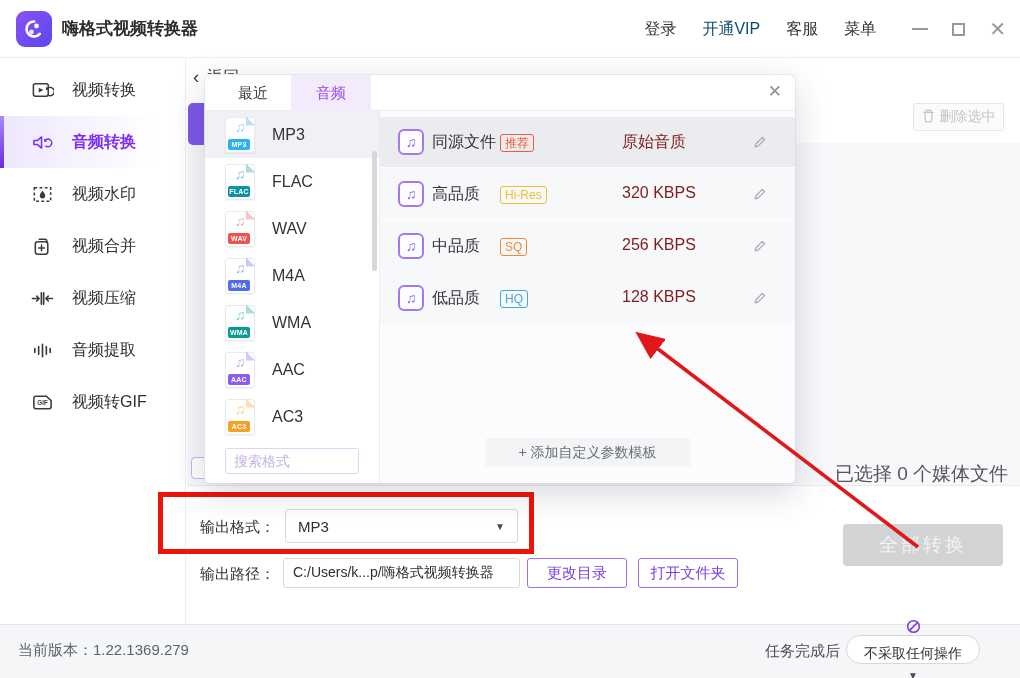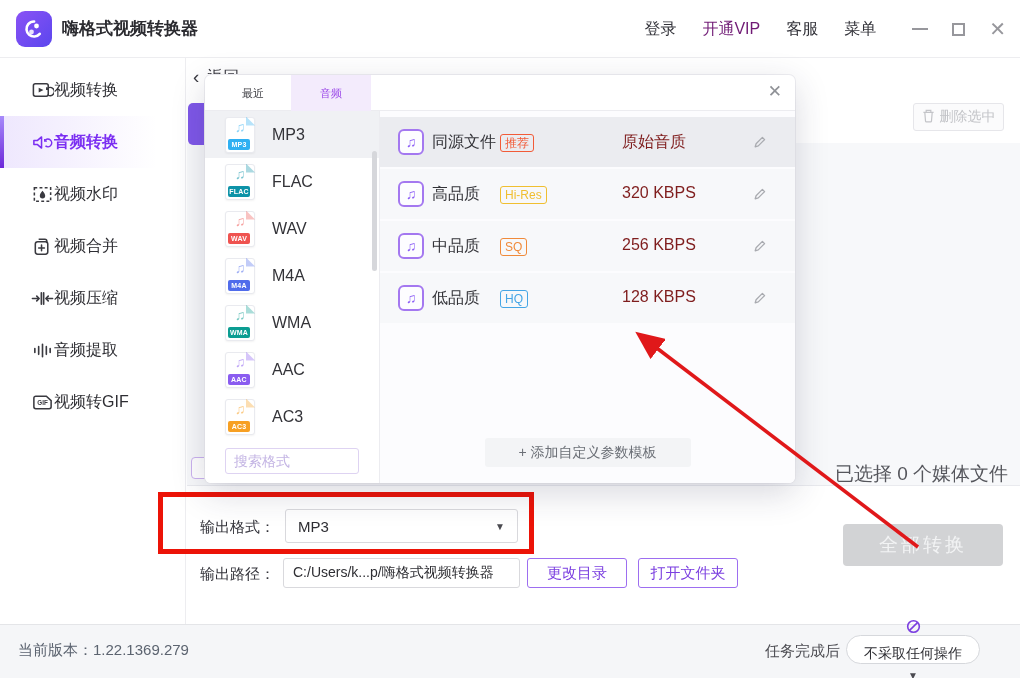--- a/index.html
+++ b/index.html
@@ -7,29 +7,29 @@
   body { font-family:"Liberation Sans","DejaVu Sans",sans-serif; background:#fff; }
   #app { position:relative; width:1020px; height:678px; overflow:hidden; background:#fff; }
 
   
   .topbar { position:absolute; left:0; top:0; width:1020px; height:58px; background:#fff; border-bottom:1px solid #ededf0; z-index:15; }
   .logo { position:absolute; left:16px; top:11px; width:36px; height:36px; border-radius:9px;
           background:linear-gradient(135deg,#8a52f5 0%,#5b46ee 100%); display:flex; align-items:center; justify-content:center; }
   .app-title { position:absolute; left:62px; top:17px; font-size:17px; color:#2b2b30; font-weight:600; }
   .topbar-right { position:absolute; right:14px; top:0; height:58px; display:flex; align-items:center; gap:26px; }
   .tb-link { font-size:16px; color:#33333a; cursor:pointer; }
-  .tb-link.vip { color:#701a75; }
+  .tb-link.vip { color:#0c4a6e; }
   .win-btns { display:flex; align-items:center; gap:24px; margin-left:10px; }
   .win-min { width:16px; height:2px; background:#97979c; display:inline-block; }
   .win-max { width:13px; height:13px; border:2px solid #97979c; display:inline-block; }
   .win-close { font-size:20px; color:#97979c; line-height:1; }
 
   
   .sidebar { position:absolute; left:0; top:58px; width:186px; height:566px; background:#fff; border-right:1px solid #ededf0; z-index:6; padding-top:6px; }
-  .side-item { position:relative; height:52px; display:flex; align-items:center; padding-left:30px; gap:0; cursor:pointer; }
+  .side-item { position:relative; height:52px; display:flex; align-items:center; padding-left:30px; gap:18px; cursor:pointer; }
   .side-item .lbl { font-size:16px; color:#2e2e33; }
   .side-item.active { background:linear-gradient(90deg,rgba(134,84,244,.14),rgba(134,84,244,0) 85%); }
   .side-item.active .lbl { color:#7b2ff2; font-weight:600; }
   .side-item.active::before { content:""; position:absolute; left:0; top:0; width:4px; height:52px;
           background:linear-gradient(#a78bfa,#6d28d9); }
   .side-ic { width:24px; height:24px; display:flex; align-items:center; justify-content:center; }
 
   
   .back-row { position:absolute; left:193px; top:66px; font-size:16px; color:#3a3a40; z-index:6; display:flex; gap:8px; align-items:center;}
   .back-chevron { font-size:19px; color:#3a3a40; }
@@ -38,21 +38,21 @@
   .btn-del { position:absolute; left:913px; top:103px; width:91px; height:28px; background:#fbfbfc; border:1px solid #e6e6ea;
              border-radius:3px; color:#c3c4c8; font-size:14px; display:flex; align-items:center; justify-content:center; gap:5px; z-index:6; }
   .chip-hidden-top { position:absolute; left:188px; top:103px; width:24px; height:42px; background:#7e57e8; border-radius:5px; z-index:8; }
   .chip-hidden-bottom { position:absolute; left:191px; top:457px; width:22px; height:22px; background:#fff; border:1px solid #cbb2ef; border-radius:4px; z-index:8; }
   .selected-info { position:absolute; right:12px; top:461px; font-size:19px; color:#55565c; z-index:6; }
 
   
   .popup { position:absolute; left:205px; top:75px; width:590px; height:408px; background:#fff; border-radius:6px;
            box-shadow:0 10px 34px rgba(40,40,70,.18), 0 0 0 1px #f0f0f3; z-index:20; }
   .popup-header { position:relative; height:36px; border-bottom:1px solid #ececf0; display:flex; padding-left:20px; }
-  .tab { height:36px; display:flex; align-items:center; justify-content:center; font-size:11px; color:#3c3c42; cursor:pointer; }
+  .tab { height:36px; display:flex; align-items:center; justify-content:center; font-size:15px; color:#3c3c42; cursor:pointer; }
   .tab-recent { width:56px; }
   .tab-audio { width:80px; margin-left:10px; }
   .tab.active { background:#f3ebfc; color:#9b49e8; }
   .popup-close { position:absolute; right:13px; top:8px; font-size:17px; color:#8f9196; line-height:1; cursor:pointer; }
 
   .fmt-pane { position:absolute; left:0; top:36px; width:175px; height:372px; border-right:1px solid #ececf0; background:#fff; border-radius:0 0 0 6px; }
   .fmt-row { height:47px; display:flex; align-items:center; gap:17px; padding-left:20px; cursor:pointer; }
   .fmt-row.selected { background:#f0f1f4; }
   .fmt-name { font-size:16px; color:#333338; }
   .fmt-ic { position:relative; width:30px; height:36px; background:#fff; border:1px solid #e9eaef; border-radius:3px; box-shadow:0 1px 2px rgba(0,0,0,.05); }

